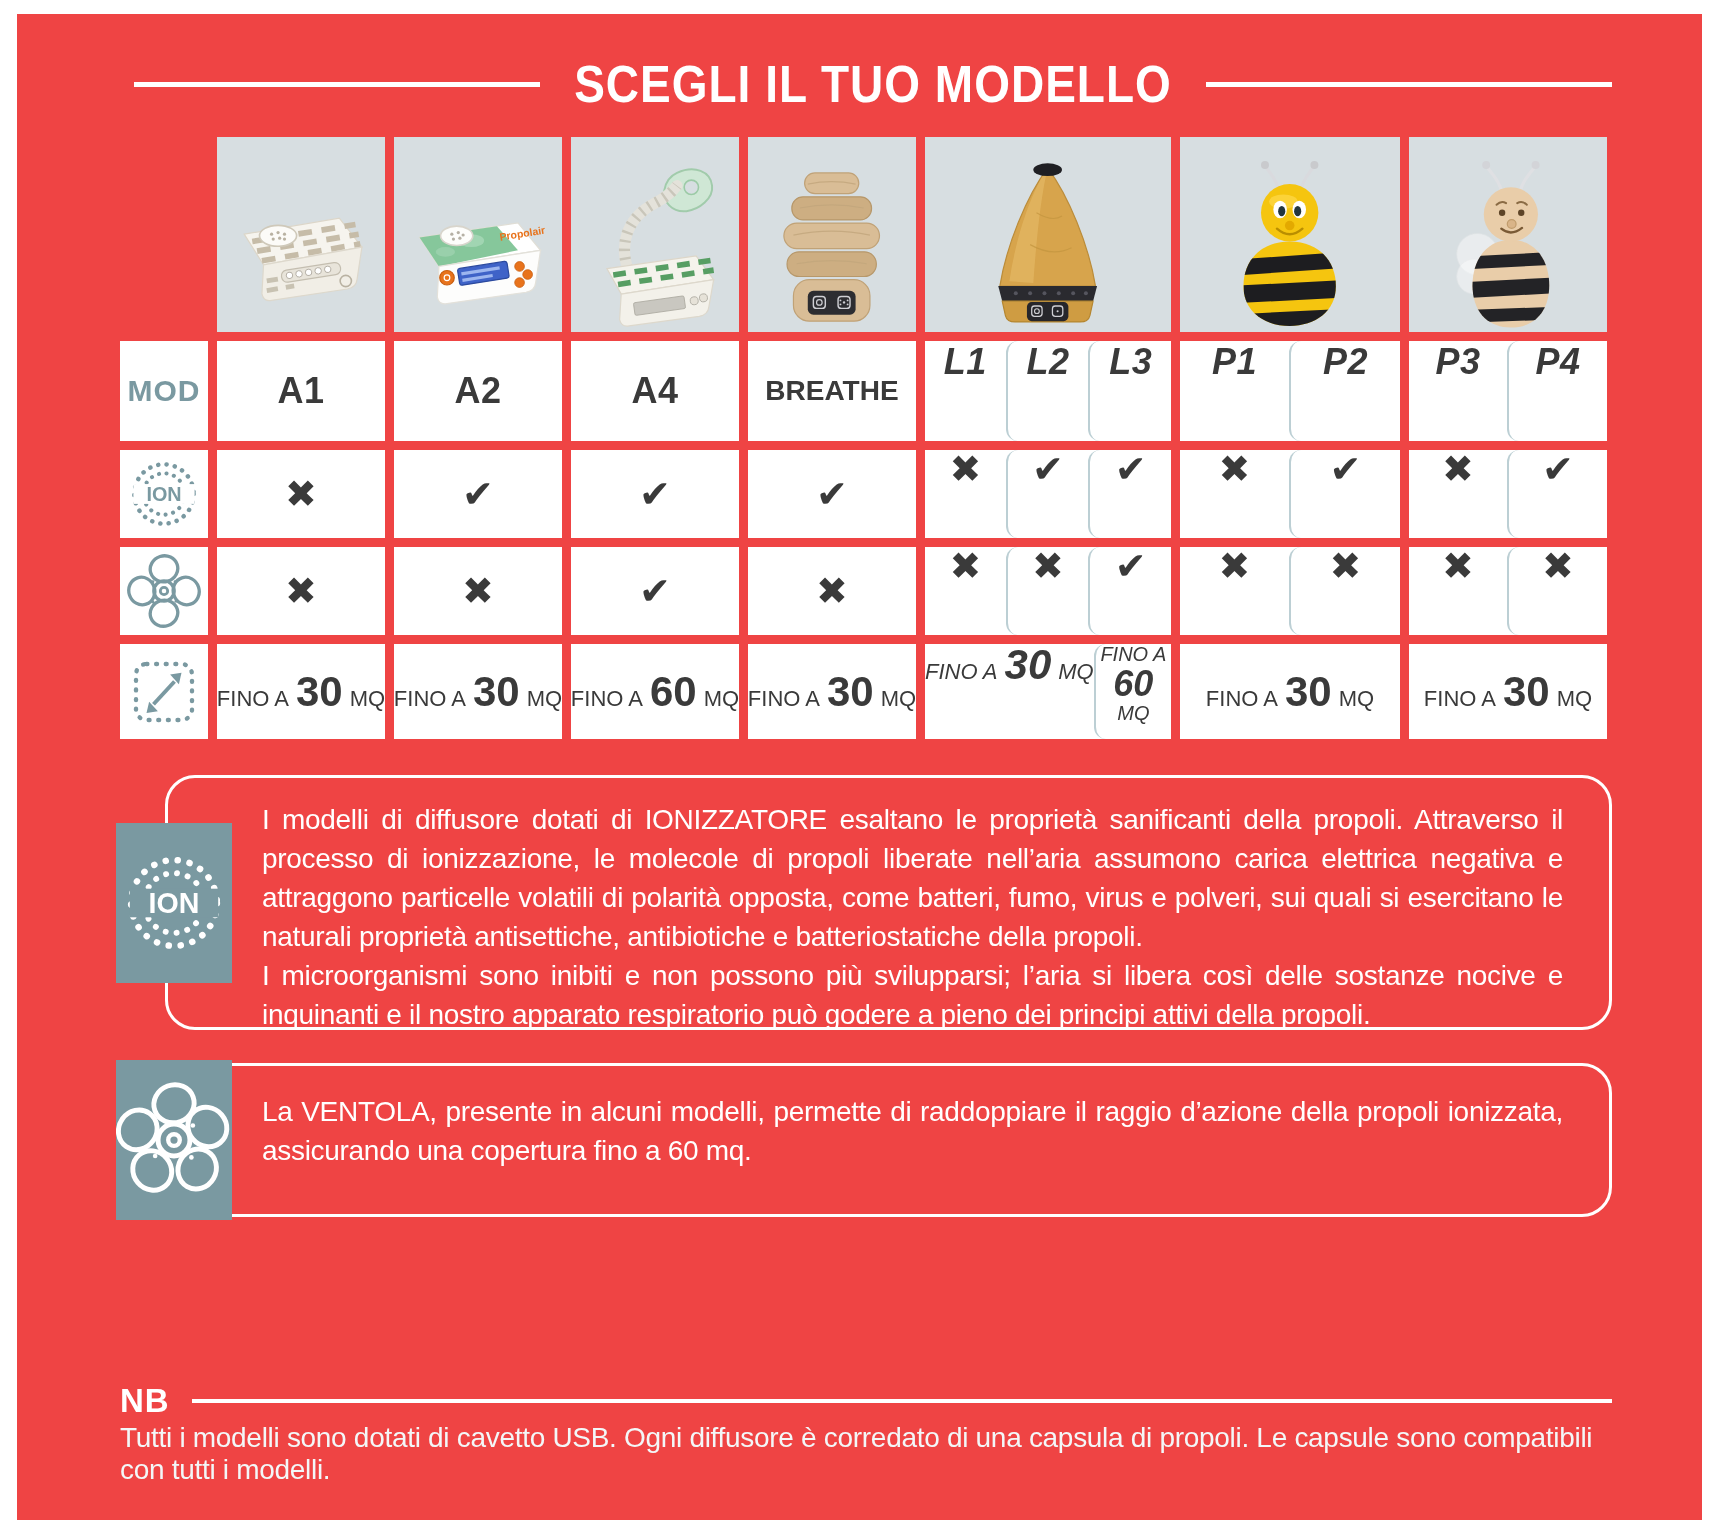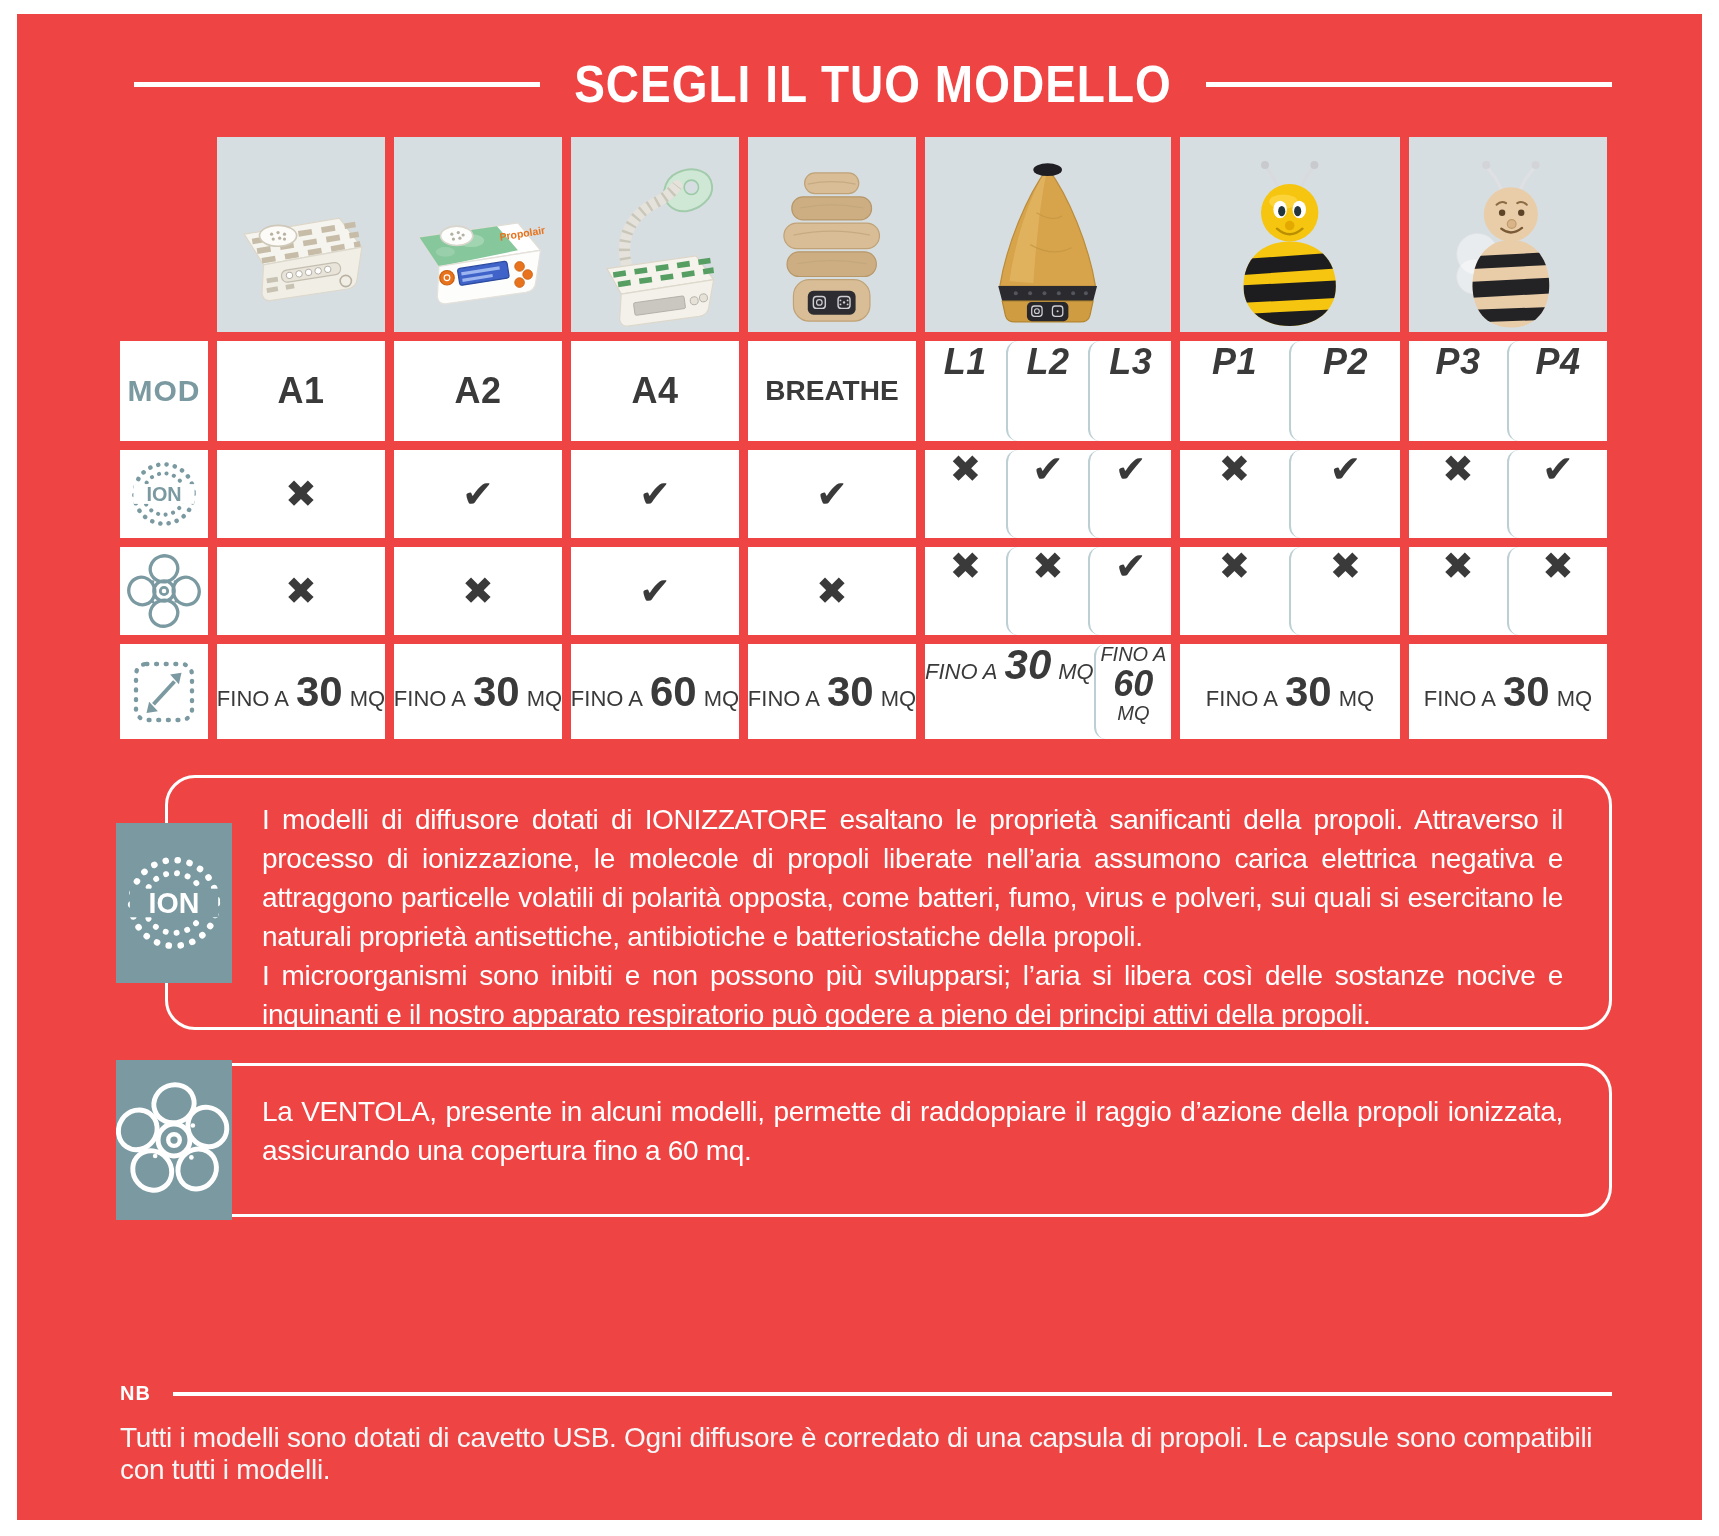--- a/index.html
+++ b/index.html
@@ -54,21 +54,21 @@
   .ion-box{top:761px;height:255px;padding:22px 46px 16px 94px;}
   .fan-box{top:1049px;height:154px;padding:26px 46px 16px 94px;}
   .info-box p{margin:0;font-size:28px;line-height:39px;text-align:justify;letter-spacing:-0.3px;}
   .box-icon{
     position:absolute;left:-52px;top:50%;transform:translateY(-50%);
     width:116px;height:160px;background:#7a99a1;
     display:flex;align-items:center;justify-content:center;
   }
   
   .footer-nb-row{position:absolute;left:103px;top:1368px;width:1492px;display:flex;align-items:center;gap:22px;}
-  .footer-nb{color:#ffffff;font-size:20px;font-weight:700;letter-spacing:1px;}
+  .footer-nb{color:#ffffff;font-size:33px;font-weight:700;letter-spacing:1px;}
   .footer-line{flex:1;height:4px;background:#ffffff;}
   .footer-text{
     position:absolute;left:103px;top:1408px;width:1492px;color:#f3f7f8;
     font-size:28px;letter-spacing:-0.3px;
   }
 </style>
 </head>
 <body>
 
 <div class="panel">

